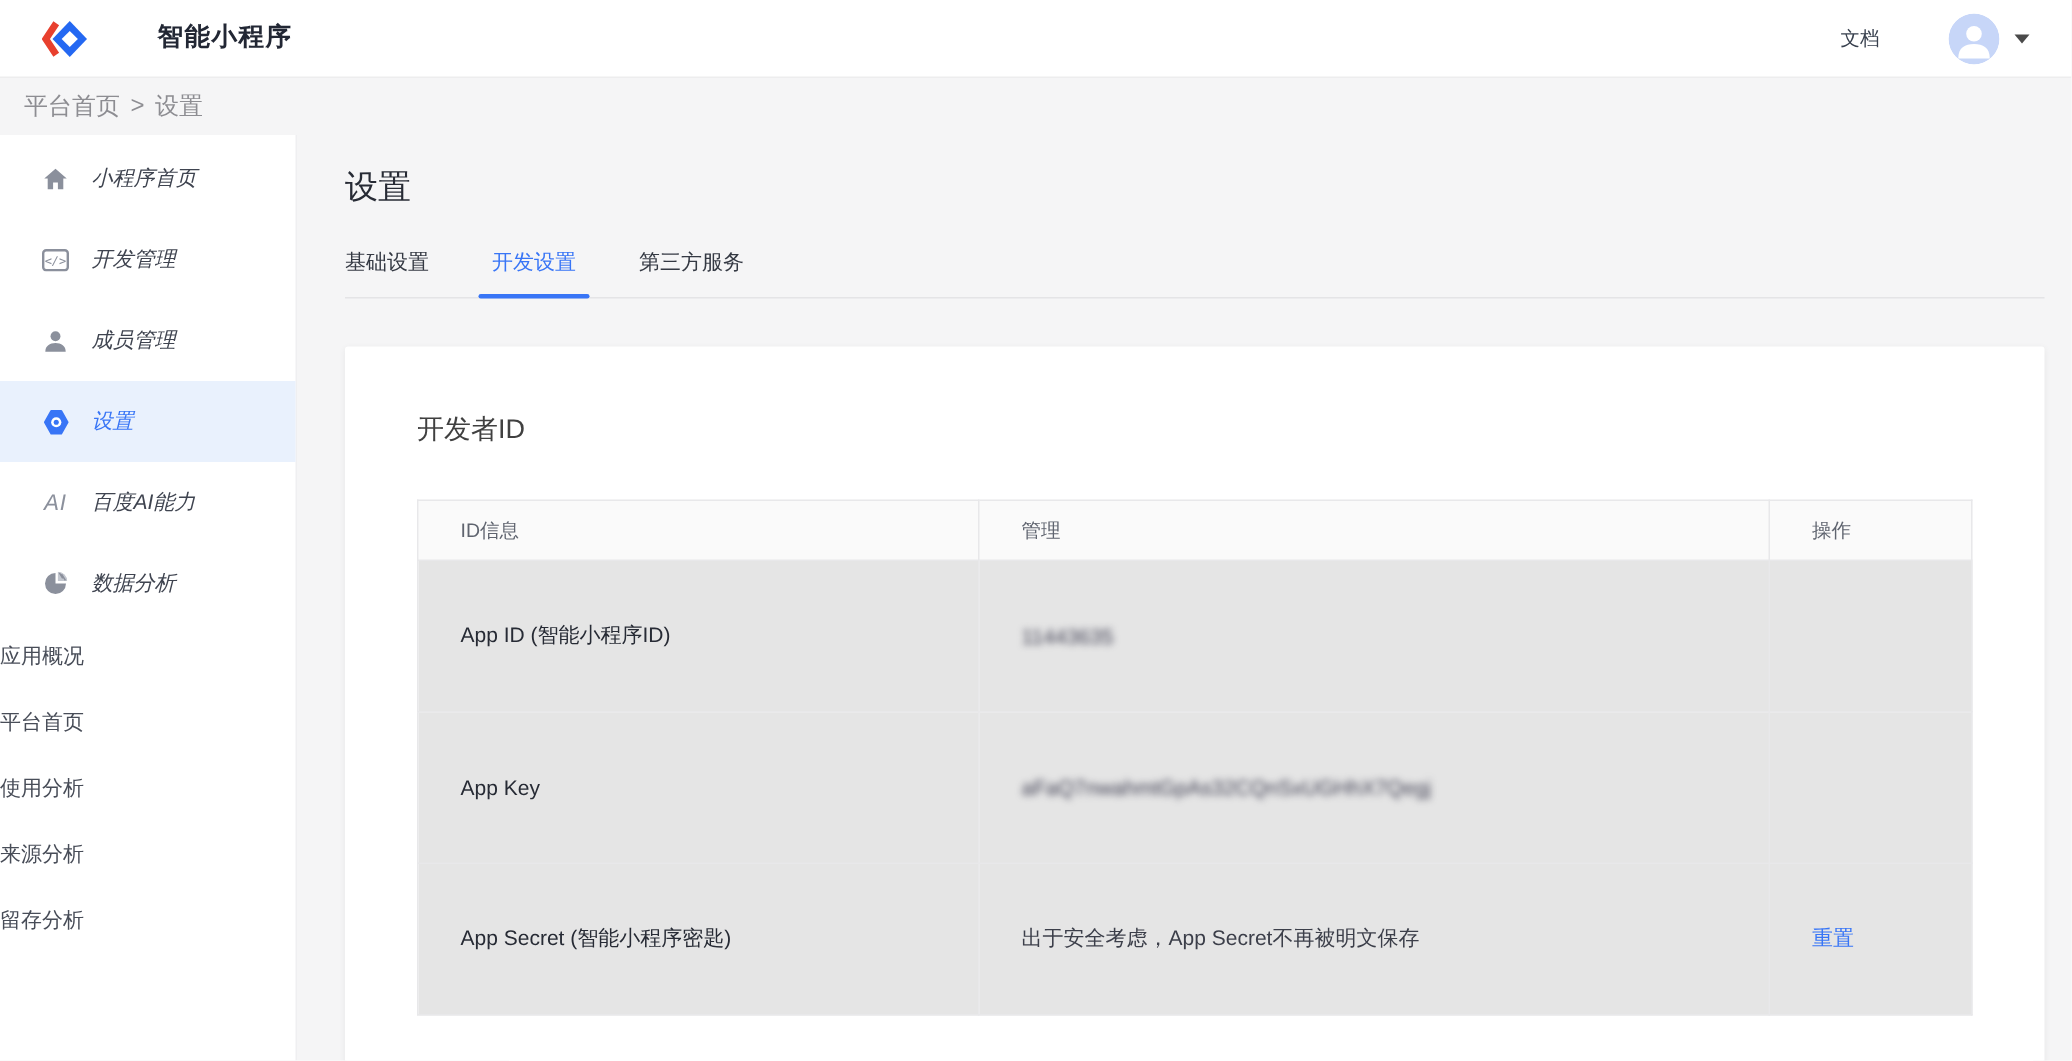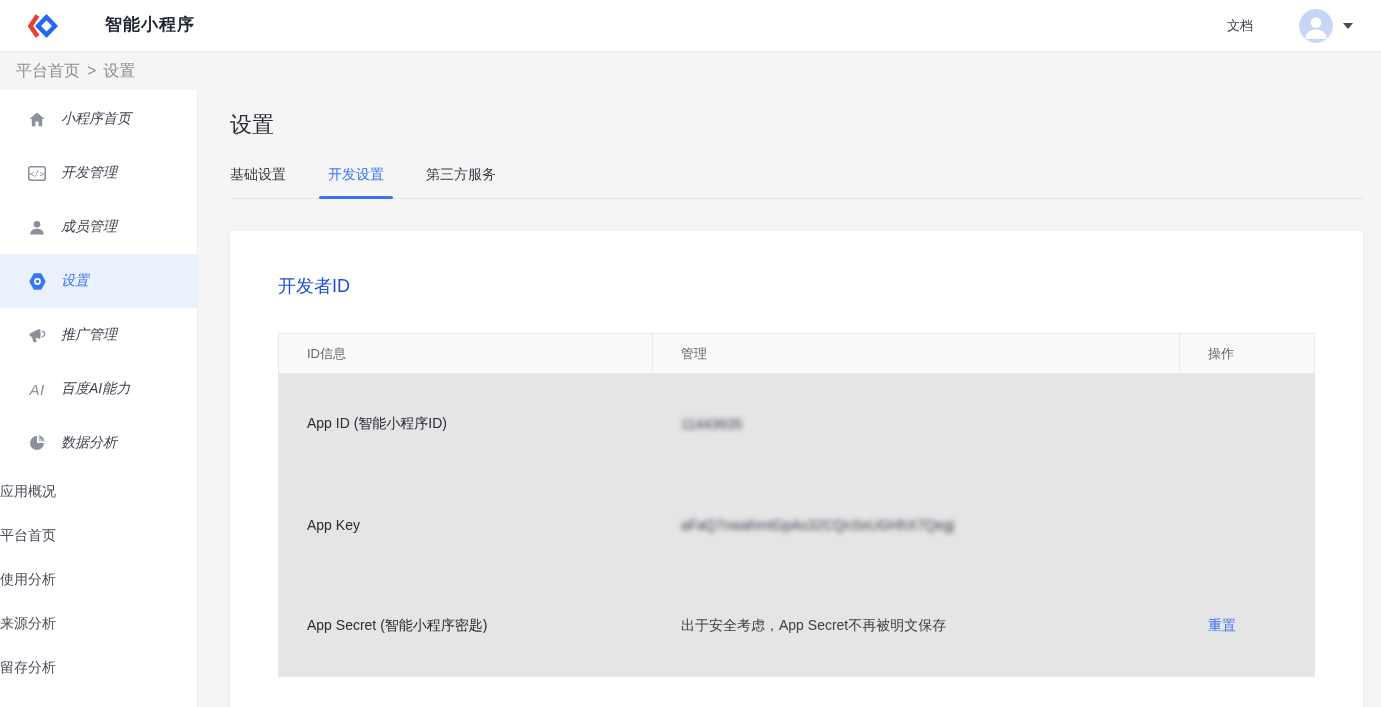--- a/index.html
+++ b/index.html
@@ -63,21 +63,21 @@
   }
   .tab.active { color: #3875f6; }
   .tab.active::after {
     content: ""; position: absolute; left: -9px; right: -9px; bottom: -1px;
     height: 3px; background: #3875f6; border-radius: 2px;
   }
   .card {
     margin-top: 32px; background: #fff; height: 482px; padding: 0 48px;
     border-radius: 2px; box-shadow: 0 1px 5px rgba(0,0,0,0.06);
   }
-  .card-heading { padding-top: 42px; font-size: 18px; font-weight: 500; color: #1d4ed8; line-height: 26px; }
+  .card-heading { padding-top: 42px; font-size: 18px; font-weight: 500; color: #404040; line-height: 26px; }
   table.id-table { width: 100%; border-collapse: collapse; margin-top: 34px; table-layout: fixed; }
   .id-table th {
     height: 40px; background: #fafafa; border: 1px solid #e8e8ea;
     font-size: 13px; font-weight: 400; color: #5f646f; text-align: left; padding-left: 28px;
   }
   .id-table td {
     height: 101px; border: 1px solid #e8e8ea; padding-left: 28px;
     font-size: 14px; color: #3c3f4a; background: #e5e5e5;
   }
   .id-table td.cell-label { color: #272b35; }
@@ -154,29 +154,20 @@
       <span class="nav-icon">
         <svg width="17" height="17" viewBox="0 0 17 17">
           <polygon points="5.2,1 11.8,1 16,8.5 11.8,16 5.2,16 1,8.5" fill="#3875f6" stroke="#3875f6" stroke-width="1.4" stroke-linejoin="round"></polygon>
           <circle cx="8.5" cy="8.5" r="3.4" fill="#ffffff"></circle>
           <circle cx="8.5" cy="8.5" r="1.7" fill="#3875f6"></circle>
         </svg>
       </span>
       <span>设置</span>
     </div>
 
-    <div class="nav-item">
-      <span class="nav-icon">
-        <svg width="17" height="15" viewBox="0 0 17 15" fill="currentColor">
-          <path d="M1 5.5 L9 1.5 C10.5 0.8 11.5 1.5 11.5 3 L11.5 9 C11.5 10.5 10.5 11.2 9 10.5 L6.5 9.4 L7.6 13 C7.8 13.7 7.4 14.3 6.7 14.3 L5.4 14.3 C4.8 14.3 4.3 13.9 4.1 13.3 L2.9 9 L1 8 C0.2 7.6 0.2 5.9 1 5.5 Z"></path>
-          <path d="M13.4 3.2 C15 4 15.9 5.2 15.9 6.2 C15.9 7.2 15 8.2 13.4 8.9" fill="none" stroke="currentColor" stroke-width="1.3" stroke-linecap="round"></path>
-        </svg>
-      </span>
-      <span>推广管理</span>
-    </div>
 
     <div class="nav-item">
       <span class="nav-icon">
         <span class="ai-glyph">AI</span>
       </span>
       <span>百度AI能力</span>
     </div>
 
     <div class="nav-item">
       <span class="nav-icon">

